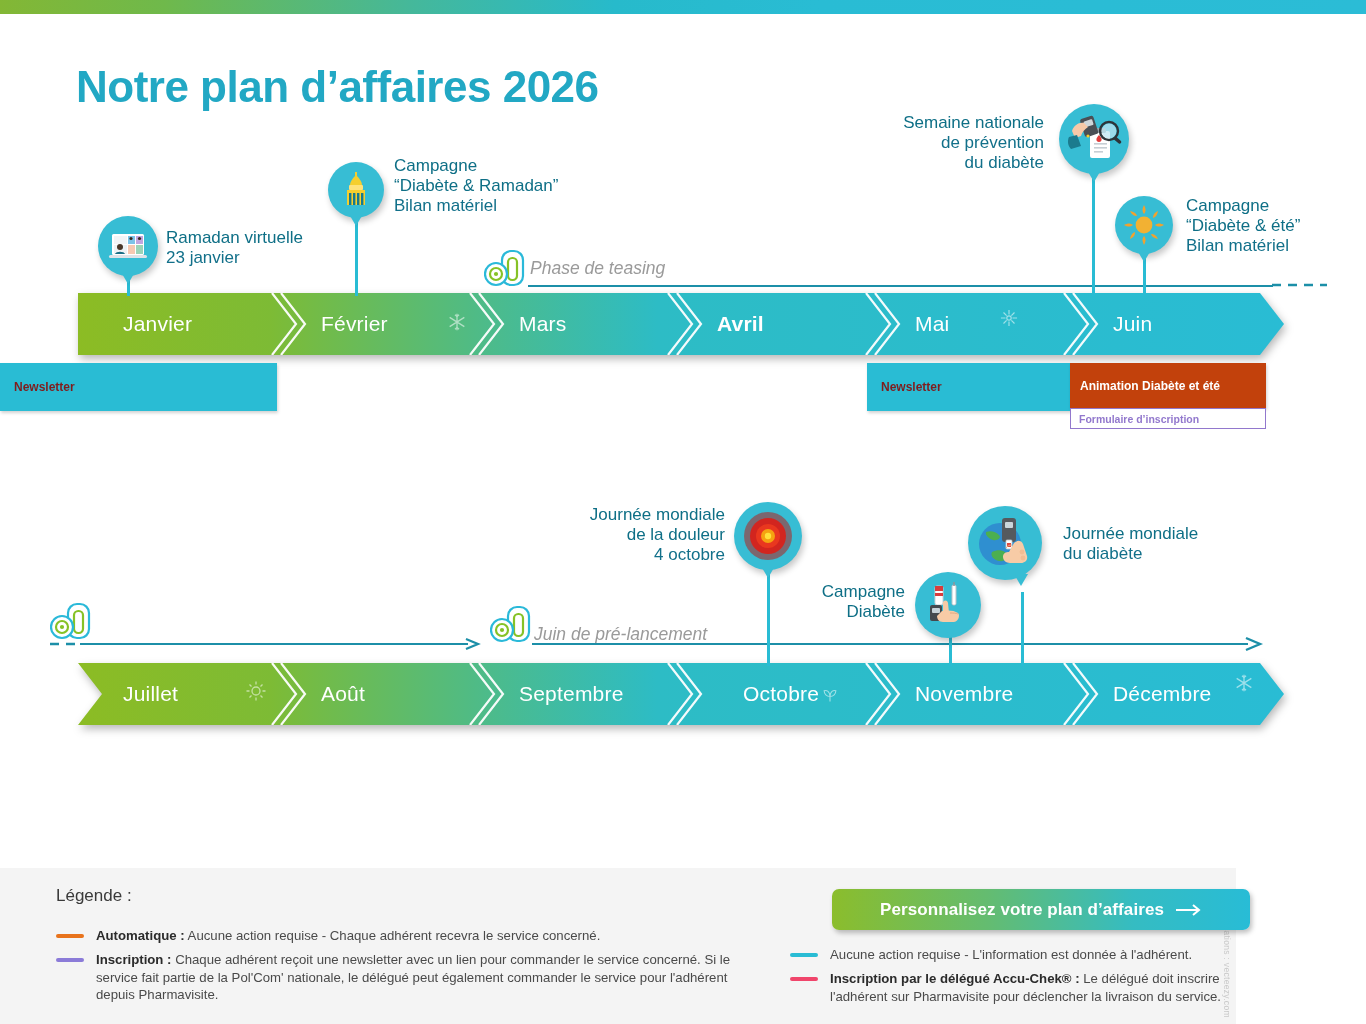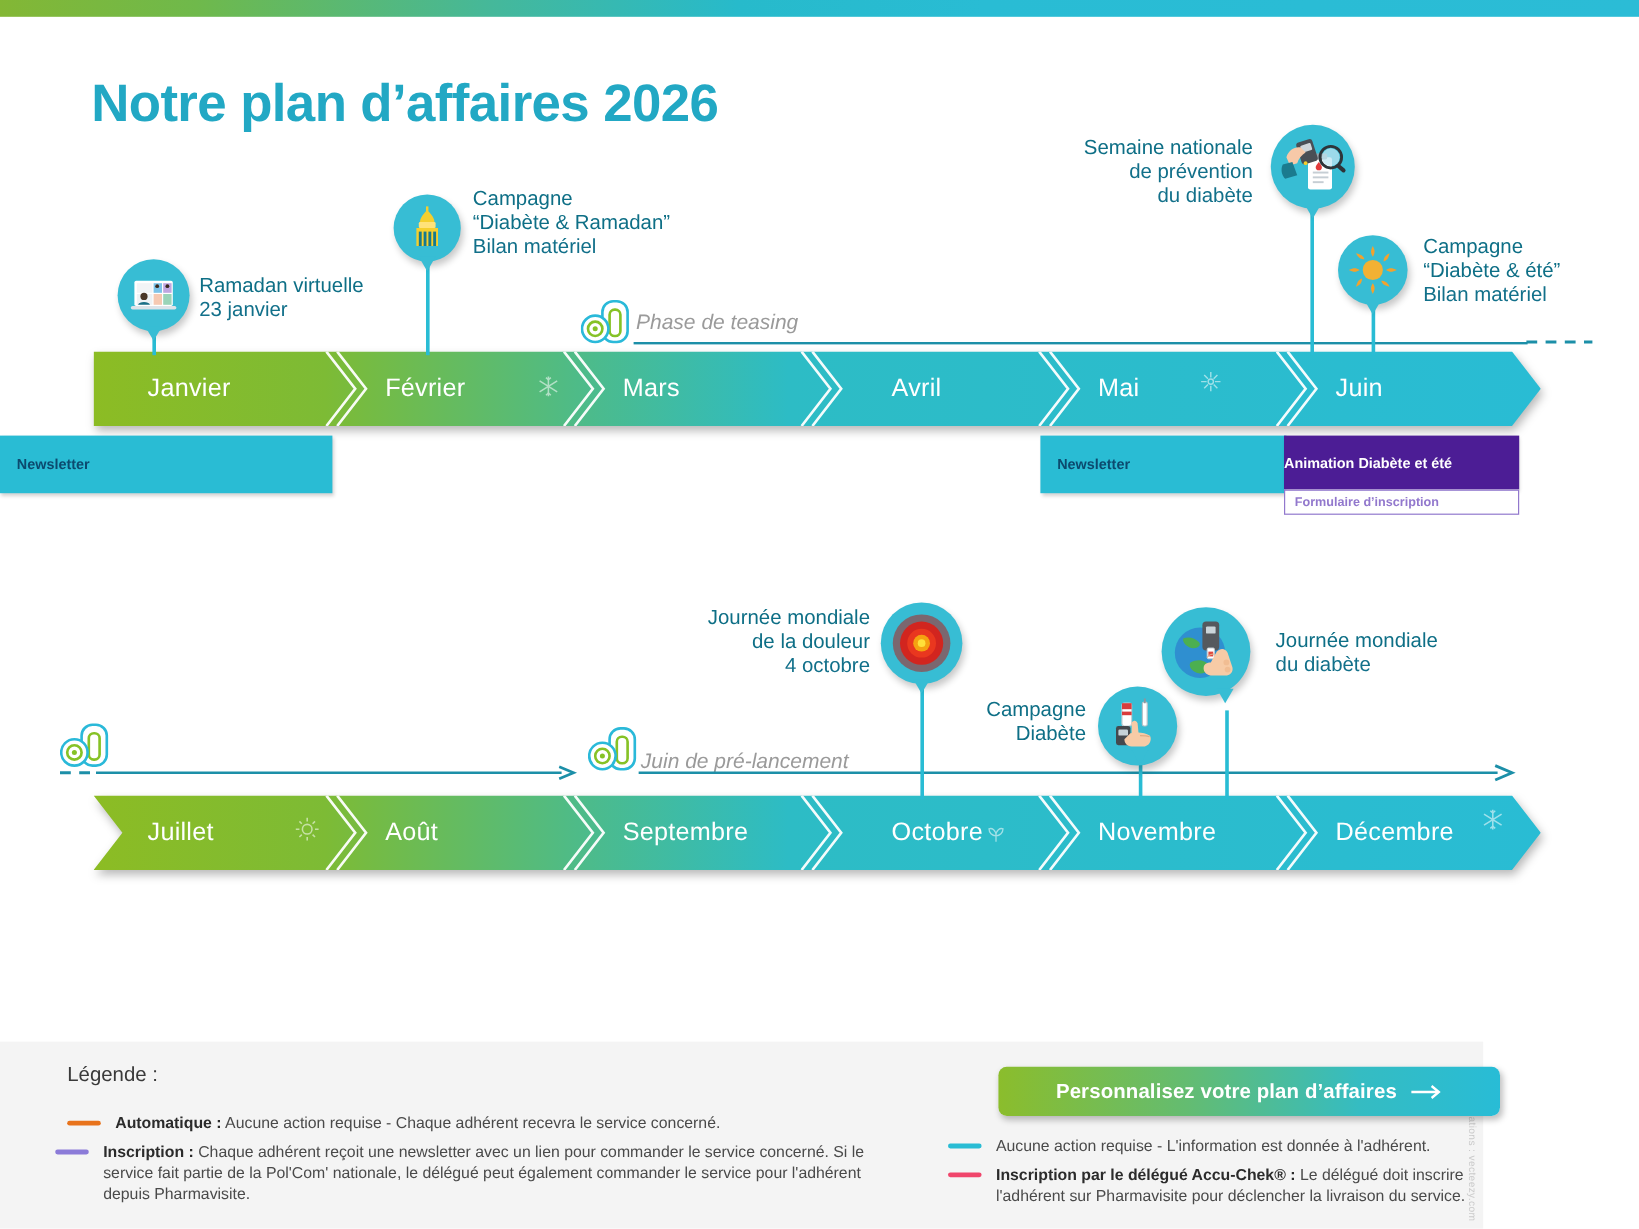--- a/index.html
+++ b/index.html
@@ -66,30 +66,30 @@
 
   
   .phase-label {
     position: absolute; font-style: italic; color: #9a9a9a;
     font-size: 17.5px; white-space: nowrap;
   }
   .phase-rule { position: absolute; height: 2px; background: #1c8fa8; }
 
   
   .nl-box {
-    position: absolute; background: #29bcd4; color: #0c4a6e;
+    position: absolute; background: #29bcd4; color: #7f1d1d;
     font-size: 12px; font-weight: bold;
     display: flex; align-items: center;
     padding-left: 14px;
     box-shadow: 1px 2px 3px rgba(0,0,0,0.18);
   }
   .purple-box {
-    position: absolute; background: #4c1d95; color: #fff;
+    position: absolute; background: #c2410c; color: #fff;
     font-size: 12px; font-weight: bold;
-    display: flex; align-items: center; 
+    display: flex; align-items: center; padding-left: 10px;
     box-shadow: 1px 2px 3px rgba(0,0,0,0.18);
   }
   .purple-sub {
     position: absolute; background: #ffffff; color: #9278cd;
     border: 1.5px solid #9278cd;
     font-size: 10.5px; font-weight: bold;
     display: flex; align-items: center; padding-left: 8px;
   }
 
   
@@ -149,21 +149,21 @@
         <path d="M599,0 L623,31 L599,62"></path>
       <path d="M788,0 L812,31 L788,62"></path>
         <path d="M797,0 L821,31 L797,62"></path>
       <path d="M986,0 L1010,31 L986,62"></path>
         <path d="M995,0 L1019,31 L995,62"></path>
     </g>
   </svg>
   <div class="month-label" style="left:45px;">Janvier</div>
   <div class="month-label" style="left:243px;">Février</div>
   <div class="month-label" style="left:441px;">Mars</div>
-  <div class="month-label" style="left:665px;">Avril</div>
+  <div class="month-label" style="left:639px;font-weight:bold;">Avril</div>
   <div class="month-label" style="left:837px;">Mai</div>
   <div class="month-label" style="left:1035px;">Juin</div>
 
   <svg class="weather" style="left:368px; top:18px;" width="22" height="22" viewBox="0 0 24 24">
     <g stroke="#ffffff" stroke-width="1.4" fill="none">
       <path d="M12 3v18M4 7l16 10M20 7L4 17"></path>
       <path d="M12 6l-2.2-2M12 6l2.2-2M12 18l-2.2 2M12 18l2.2 2"></path>
     </g>
   </svg>
 
@@ -441,21 +441,21 @@
 
 <div class="footer">
   <div class="legend-title">Légende :</div>
 
   <div class="lg-row" style="left:56px; top:59px; width:700px;">
     <div class="lg-swatch" style="background:#e8731c"></div>
     <div class="lg-text">
       <b>Automatique :</b><span> Aucune action requise - Chaque adhérent recevra le service concerné.</span>
     </div>
   </div>
-  <div class="lg-row" style="left:46px; top:83px; width:700px;">
+  <div class="lg-row" style="left:56px; top:83px; width:700px;">
     <div class="lg-swatch" style="background:#8b7bd8"></div>
     <div class="lg-text">
       <b>Inscription :</b><span> Chaque adhérent reçoit une newsletter avec un lien pour commander le service concerné. Si le service fait partie de la Pol'Com' nationale, le délégué peut également commander le service pour l'adhérent depuis Pharmavisite.</span>
     </div>
   </div>
 
   <div class="lg-row" style="left:790px; top:78px; width:490px;">
     <div class="lg-swatch" style="background:#29bcd4"></div>
     <div class="lg-text">
       <b></b><span>Aucune action requise - L'information est donnée à l'adhérent.</span>

